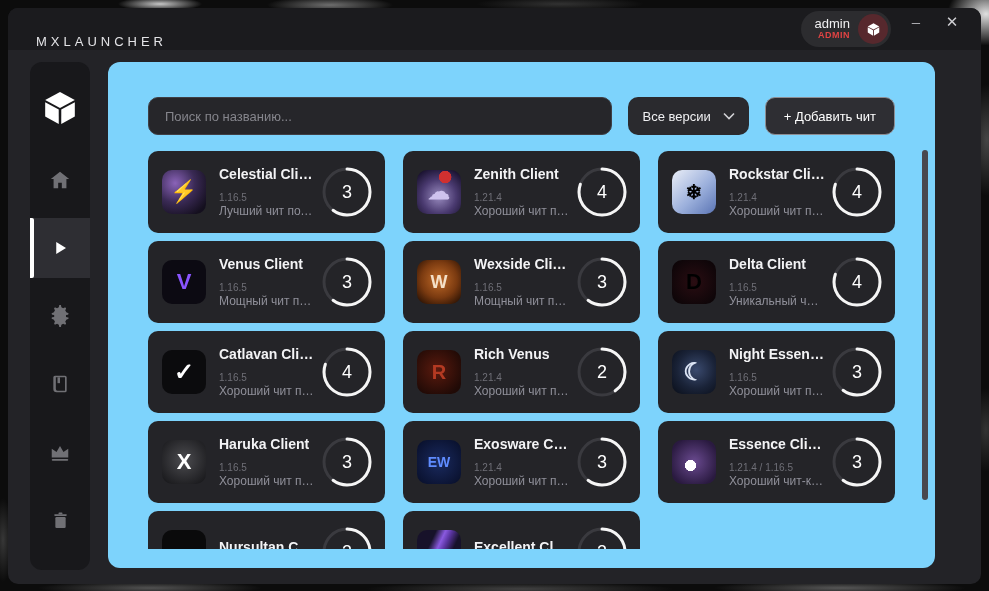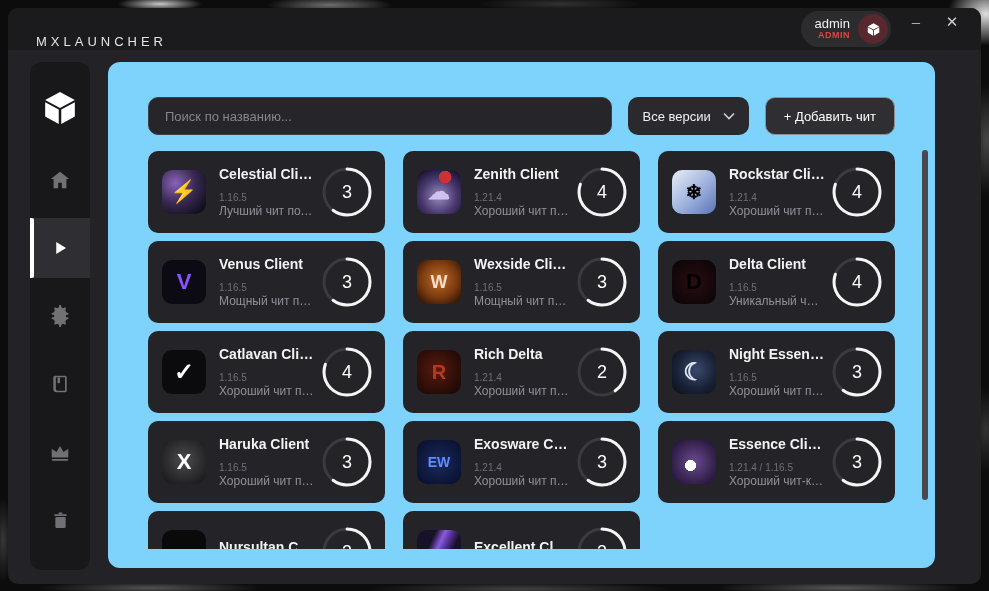--- a/index.html
+++ b/index.html
@@ -341,21 +341,21 @@
       </svg>
       <span class="ring-num">4</span>
     </div>
   </div>
 
   <div class="card">
     <div class="card-icon" style="background: radial-gradient(circle at 45% 45%, rgb(90, 26, 14), rgb(32, 10, 6) 80%);">
       <span class="glyph" style="color: rgb(180, 58, 34); font-size: 20px;">R</span>
     </div>
     <div class="card-text">
-      <div class="card-title">Rich Delta</div>
+      <div class="card-title">Rich Venus</div>
       <div class="card-version">1.21.4</div>
       <div class="card-desc">Хороший чит по...</div>
     </div>
     <div class="ring">
       <svg width="52" height="52" viewBox="0 0 52 52">
         <circle cx="26" cy="26" r="23" fill="none" stroke="#3a3a3f" stroke-width="3"></circle>
         <circle class="ring-arc" cx="26" cy="26" r="23" fill="none" stroke="#f5f5f5" stroke-width="3" stroke-linecap="round" transform="rotate(-90 26 26)" stroke-dasharray="57.8 144.5"></circle>
       </svg>
       <span class="ring-num">2</span>
     </div>

